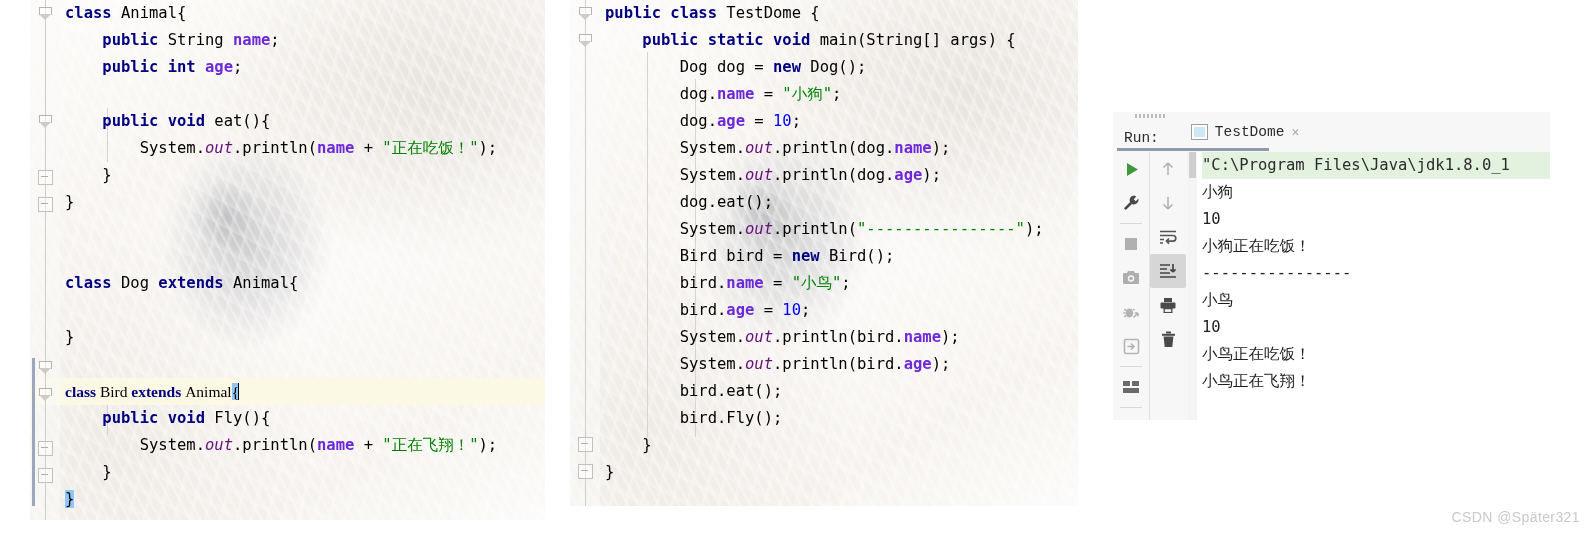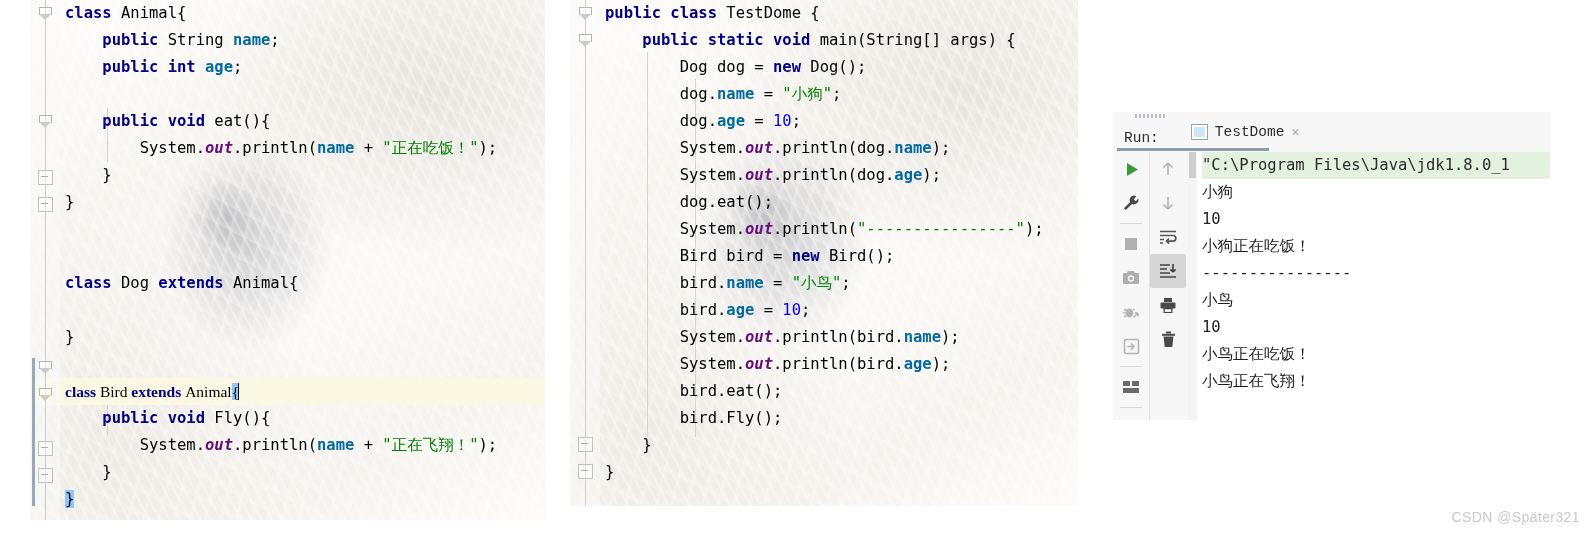--- a/index.html
+++ b/index.html
@@ -96,22 +96,22 @@
     width: 100%;
     height: 27px;
     background: #fbf8e4;
     pointer-events: none;
   }
 
   
   .kw      { color: #000080; font-weight: bold; }
   .str     { color: #008000; }
   .num     { color: #0000ff; }
-  .field   { color: #0369a1; font-weight: bold; }
-  .stat    { color: #660e7a; font-weight: bold; font-style: italic; }
+  .field   { color: #6d28d9; font-weight: bold; }
+  .stat    { color: #660e7a; font-weight: normal; font-style: italic; }
   .plain   { color: #000000; }
 
   
   .fold {
     position: absolute;
     left: 8px;
     width: 15px;
     height: 15px;
   }
   .fold-open::before {

